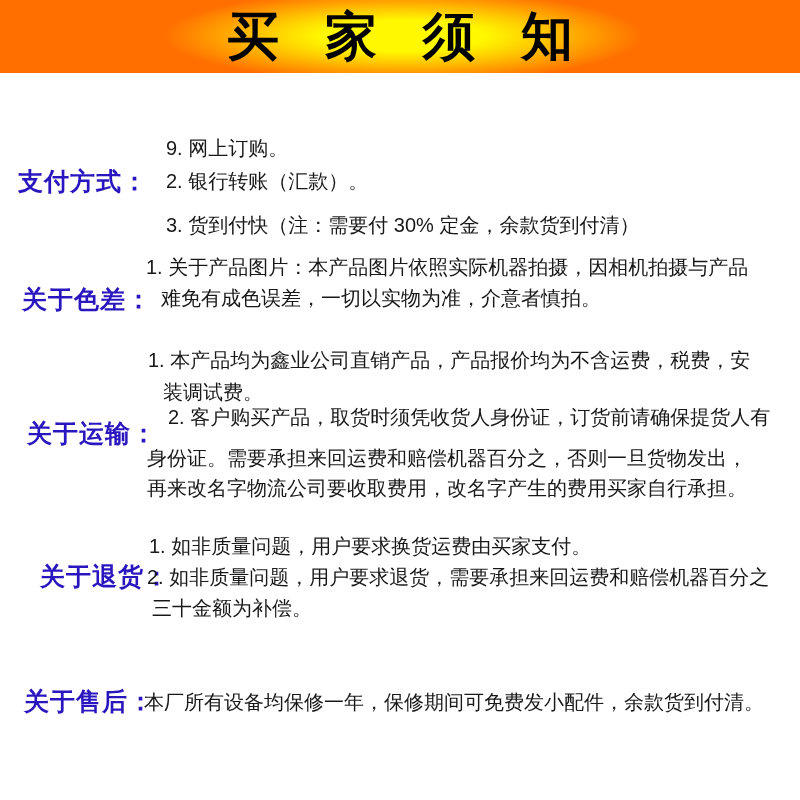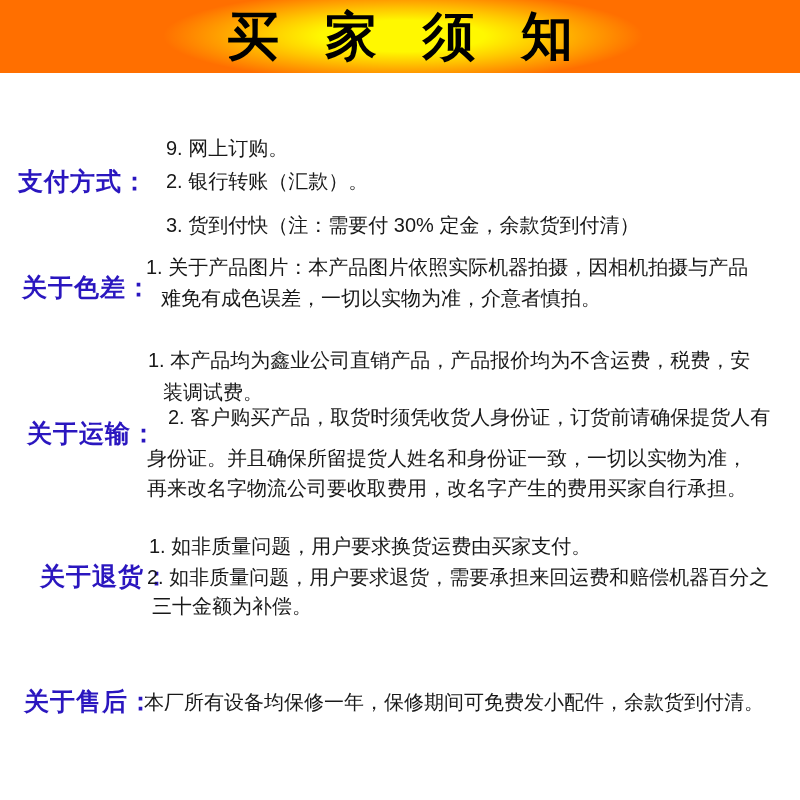--- a/index.html
+++ b/index.html
@@ -71,33 +71,33 @@
     <div class="banner-title">买家须知</div>
   </header>
 
   <main>
 
     <div class="label" style="left:18px; top:166px;">支付方式：</div>
     <div class="line" style="left:166px; top:135px;">9. 网上订购。</div>
     <div class="line" style="left:166px; top:168px;">2. 银行转账（汇款）。</div>
     <div class="line" style="left:166px; top:200px;margin-top:12px;">3. 货到付快（注：需要付 30% 定金，余款货到付清）</div>
 
-    <div class="label" style="left:22px; top:272px;">关于色差：</div>
+    <div class="label" style="left:22px; top:284px;">关于色差：</div>
     <div class="line" style="left:146px; top:254px;">1. 关于产品图片：本产品图片依照实际机器拍摄，因相机拍摄与产品</div>
     <div class="line" style="left:161px; top:285px;">难免有成色误差，一切以实物为准，介意者慎拍。</div>
 
     <div class="label" style="left:27px; top:418px;">关于运输：</div>
     <div class="line" style="left:148px; top:347px;"><span>1. 本产品均为</span><span class="u">鑫业</span><span>公司直销产品，产品报价均为不含运费，税费，安</span></div>
     <div class="line" style="left:163px; top:379px;">装调试费。</div>
     <div class="line" style="left:147px; top:404px;margin-left:21px;">2. 客户购买产品，取货时须凭收货人身份证，订货前请确保提货人有</div>
-    <div class="line" style="left:147px; top:445px;">身份证。并且确保所留提货人姓名和身份证一致，一切以实物为准，</div>
+    <div class="line" style="left:147px; top:445px;">身份证。需要承担来回运费和赔偿机器百分之，否则一旦货物发出，</div>
     <div class="line" style="left:147px; top:475px;">再来改名字物流公司要收取费用，改名字产生的费用买家自行承担。</div>
 
     <div class="label" style="left:40px; top:561px;">关于退货：</div>
     <div class="line" style="left:149px; top:533px;">1. 如非质量问题，用户要求换货运费由买家支付。</div>
     <div class="line" style="left:147px; top:564px;">2. 如非质量问题，用户要求退货，需要承担来回运费和赔偿机器百分之</div>
-    <div class="line" style="left:152px; top:595px;font-family:Liberation Mono, monospace;">三十金额为补偿。</div>
+    <div class="line" style="left:152px; top:595px;">三十金额为补偿。</div>
 
     <div class="label" style="left:24px; top:686px;">关于售后：</div>
     <div class="line" style="left:144px; top:689px;">本厂所有设备均保修一年，保修期间可免费发小配件，余款货到付清。</div>
 
   </main>
 </div>
 
 </body></html>

